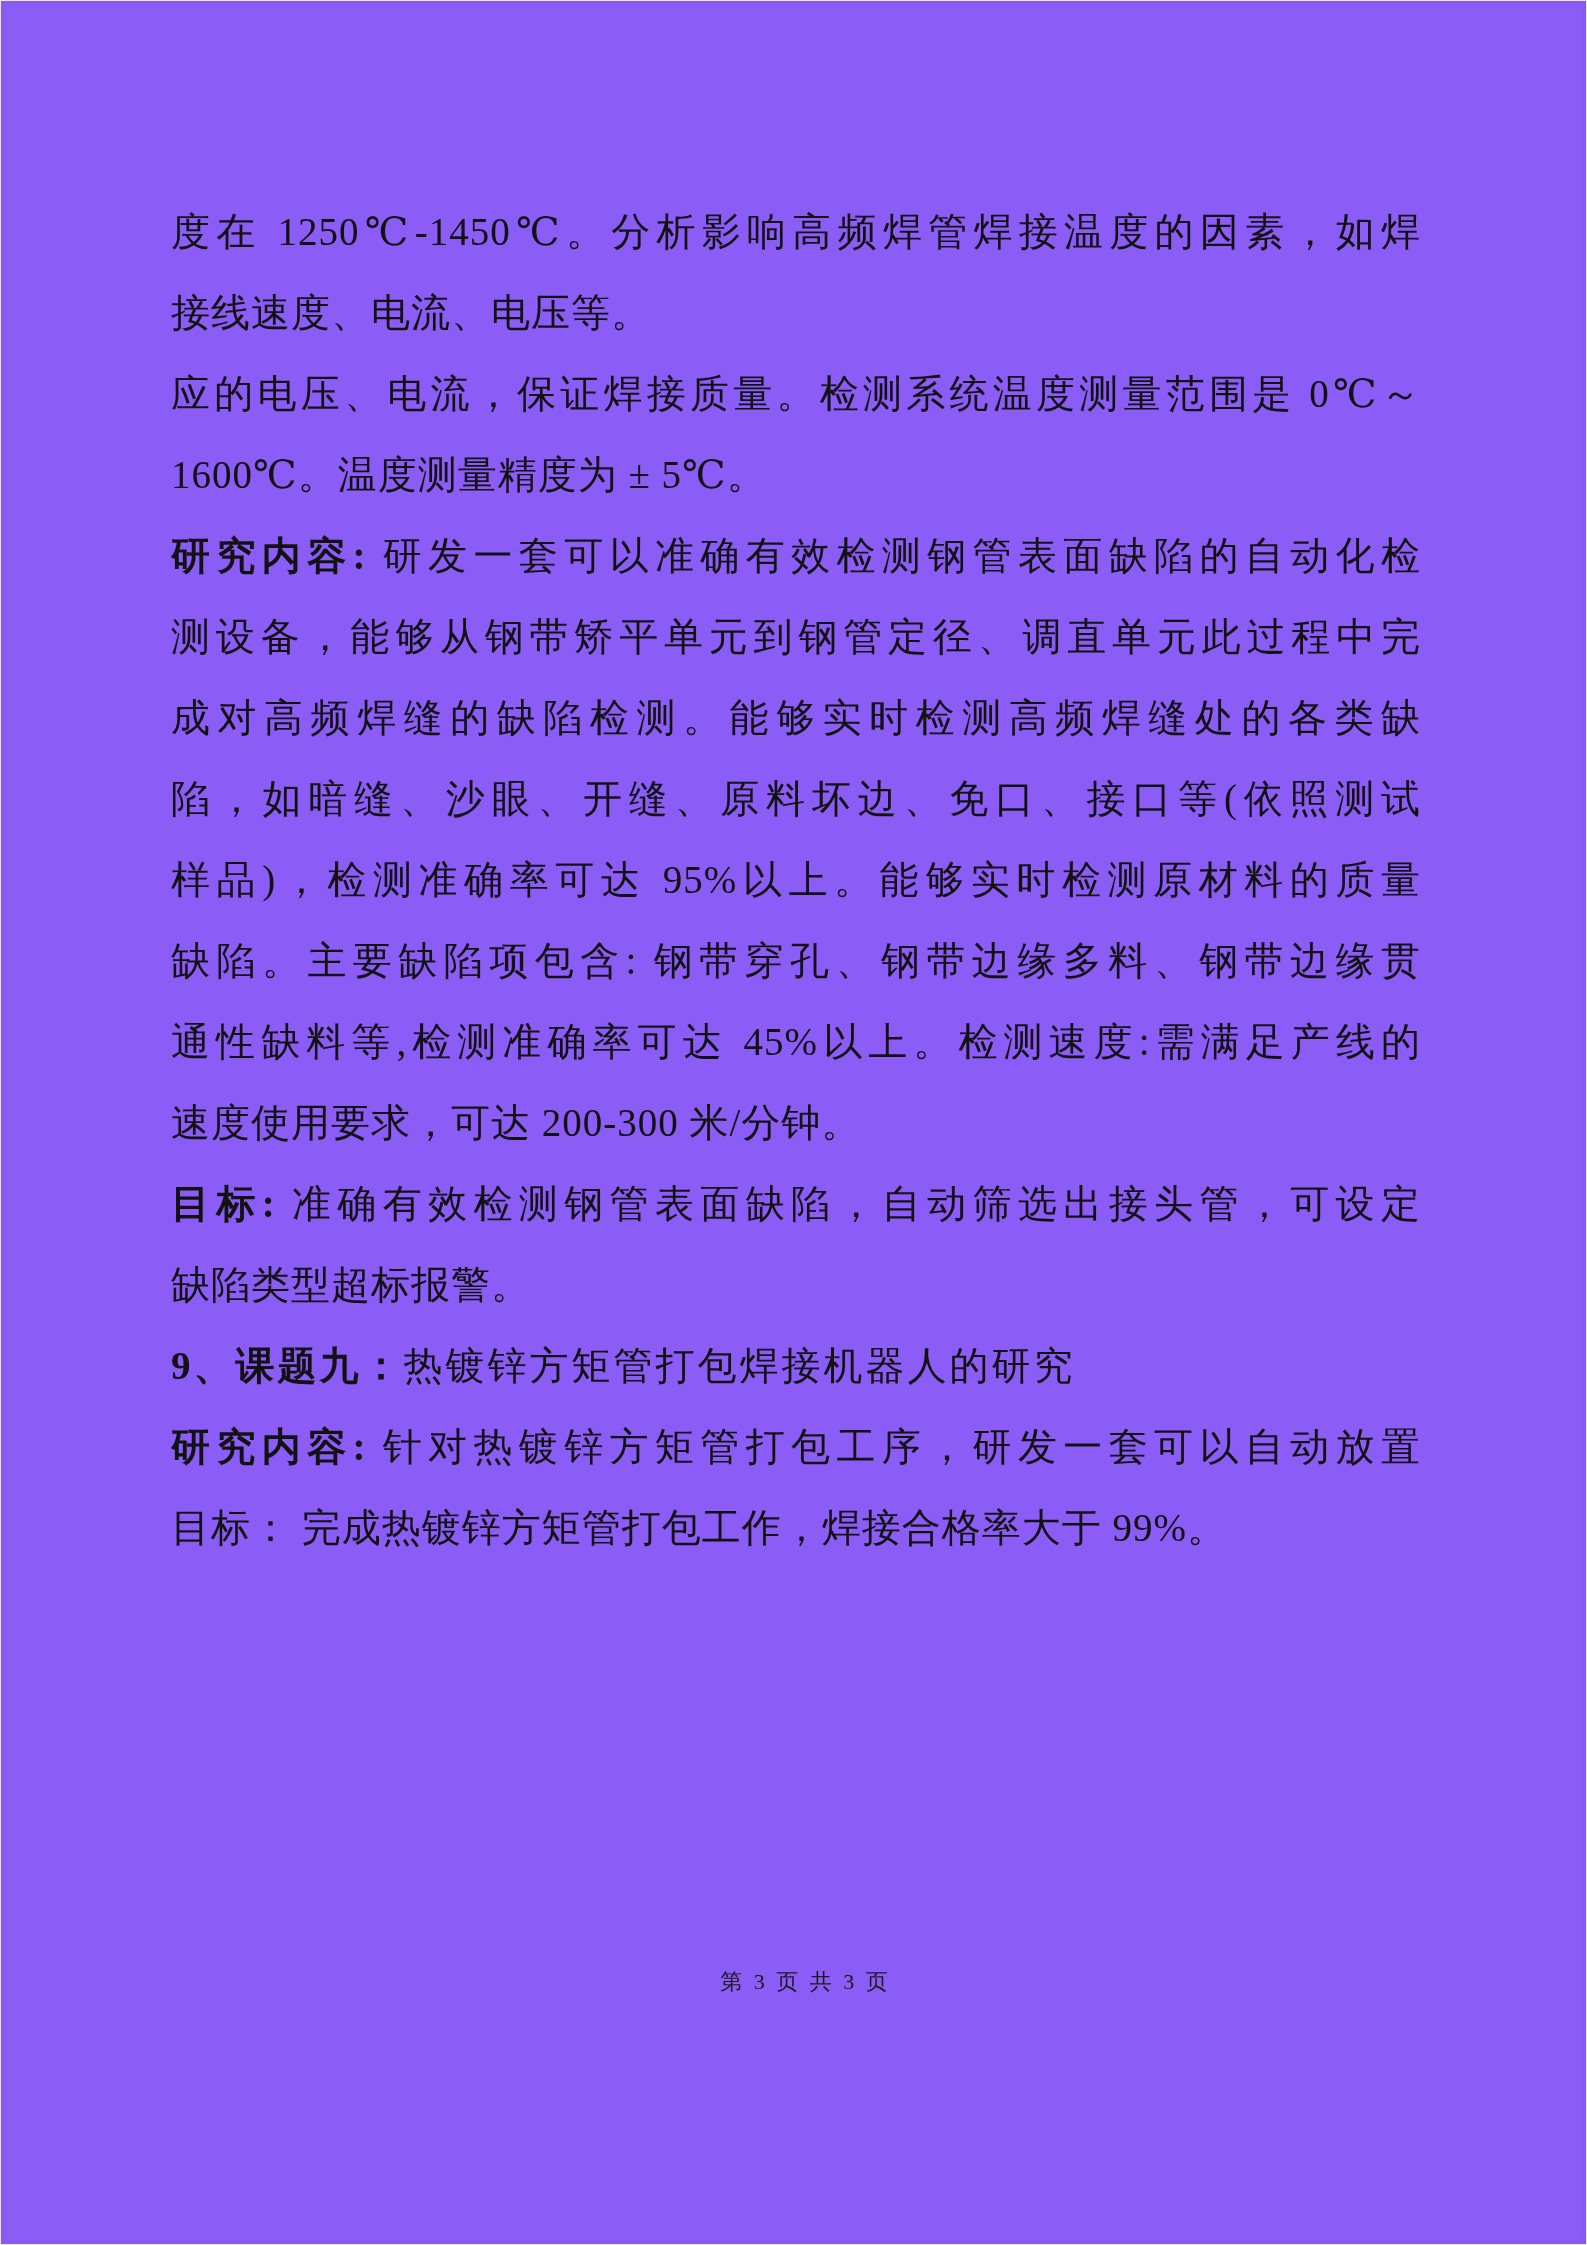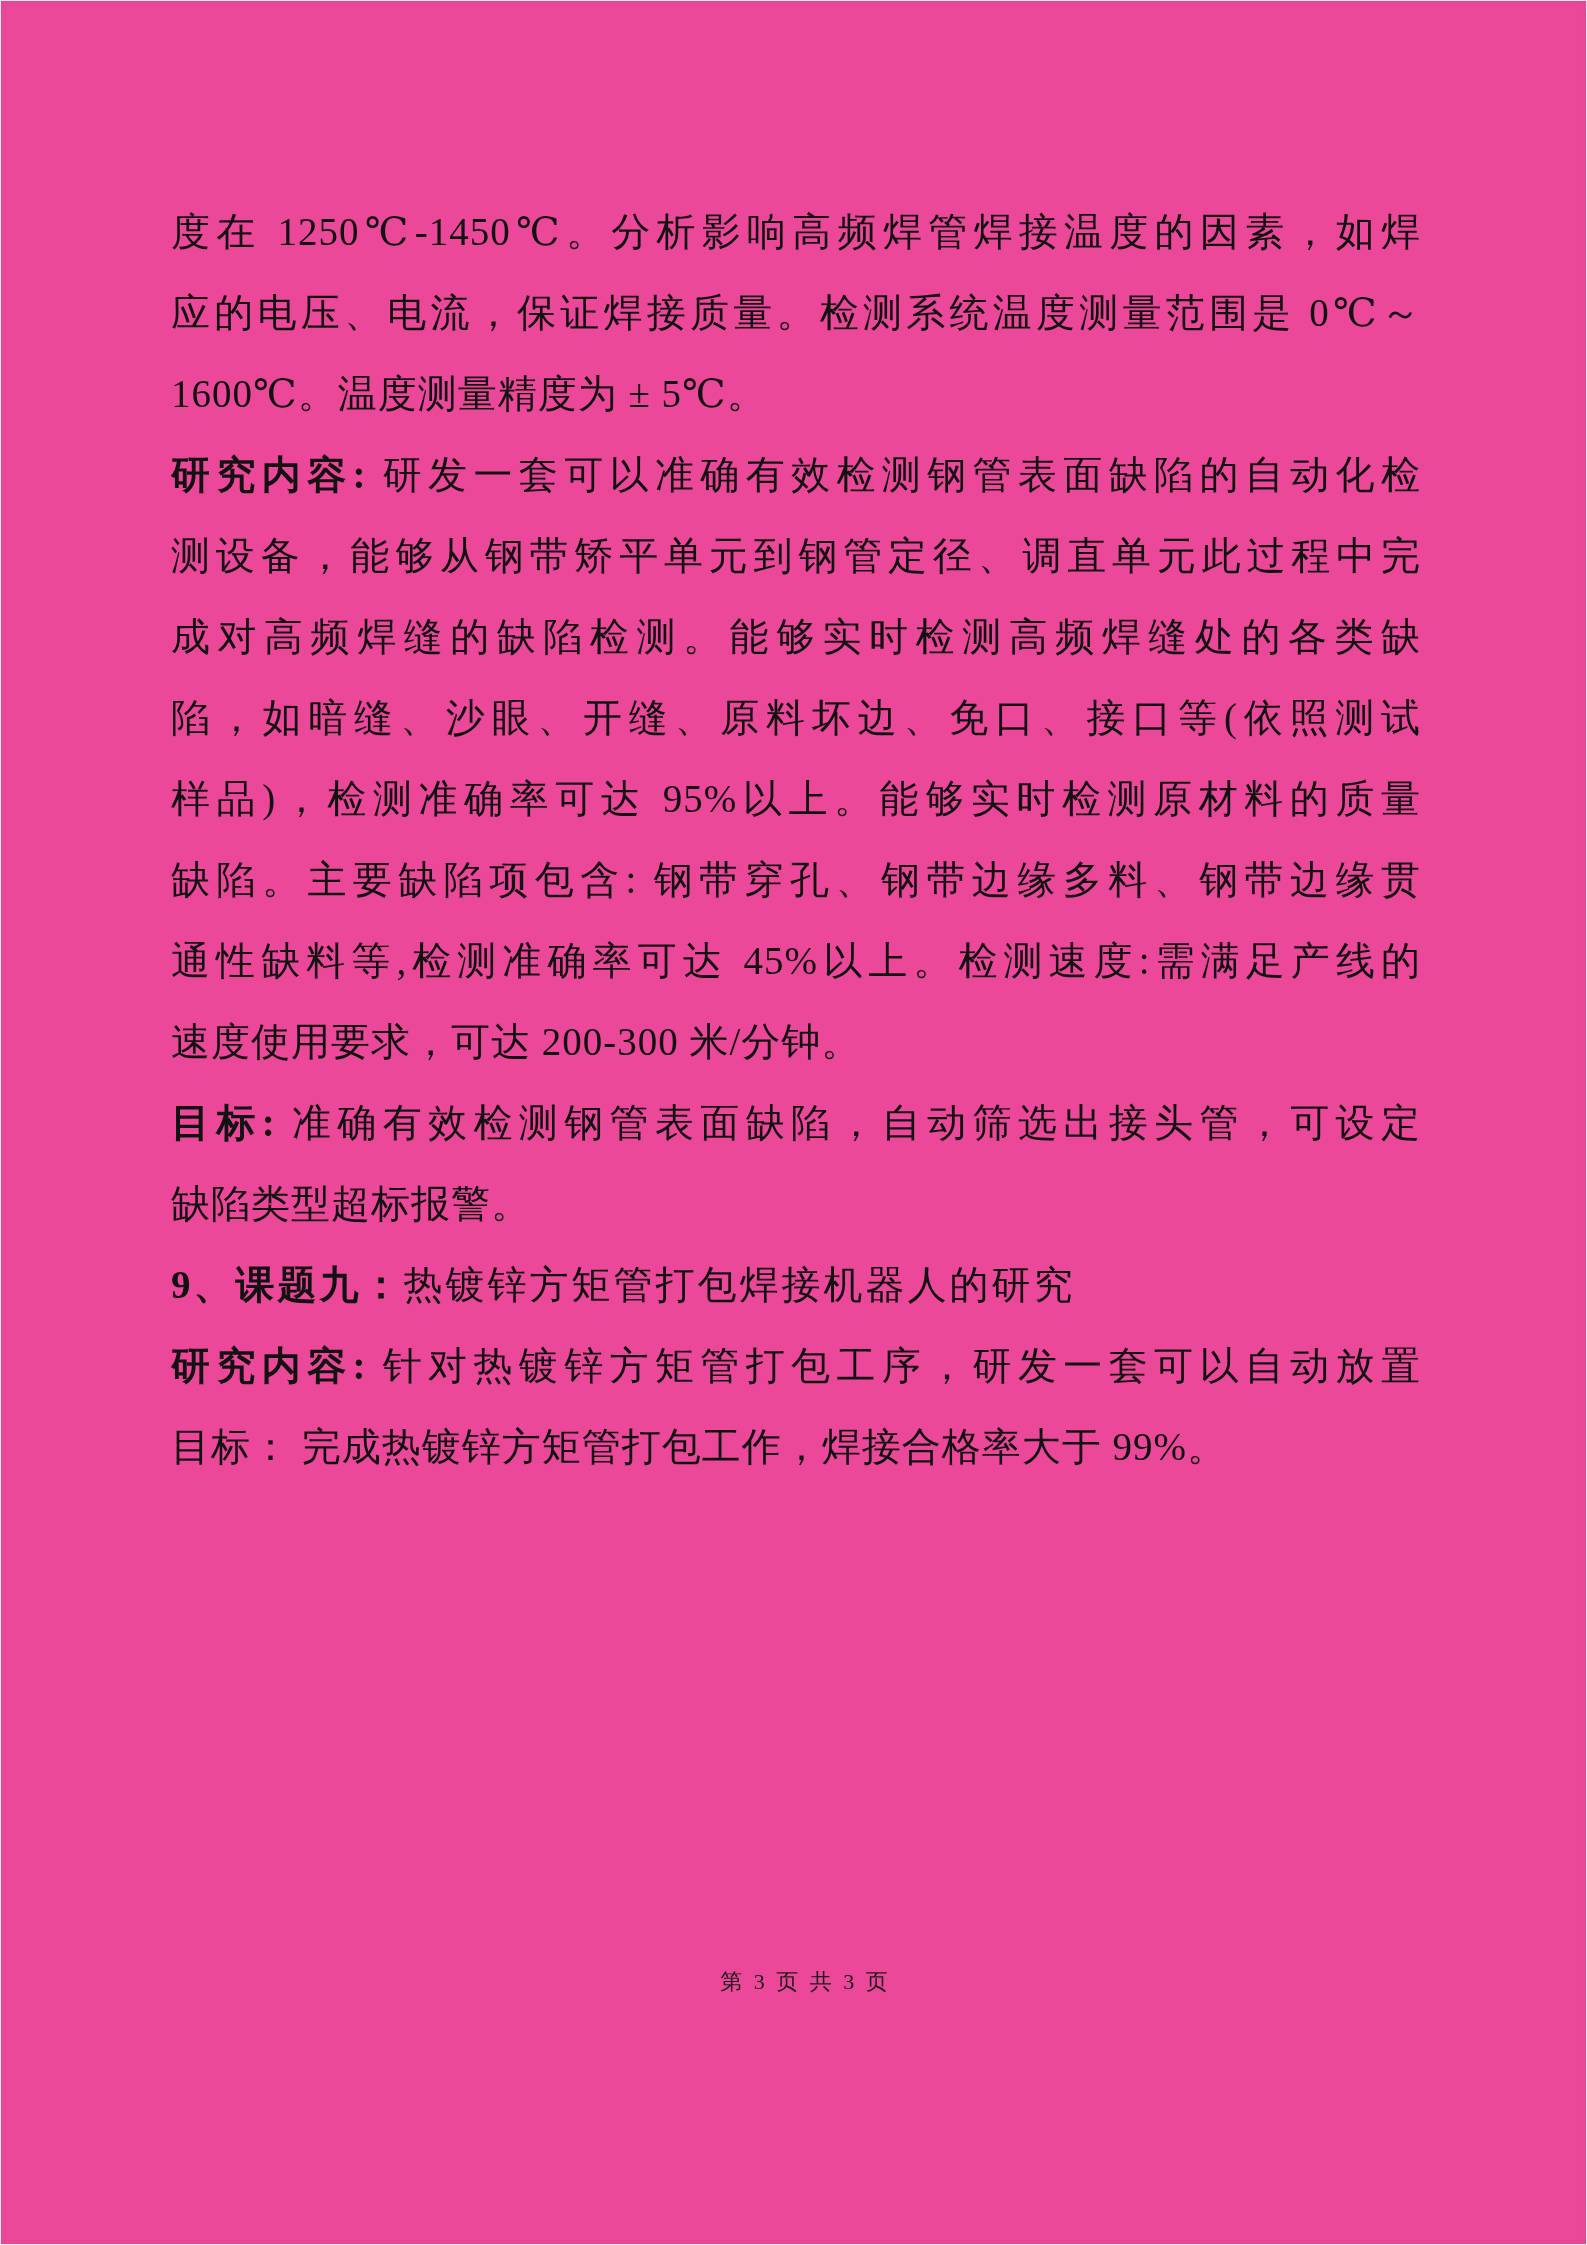--- a/index.html
+++ b/index.html
@@ -4,21 +4,21 @@
 <style>
   html, body {
     margin: 0;
     padding: 0;
     background: #ffffff;
   }
   .page {
     position: relative;
     width: 1587px;
     height: 2245px;
-    background: #ec4899;
+    background: #8b5cf6;
     box-sizing: border-box;
     border: 1px solid #e9e9e9;
     box-shadow: inset 0 0 6px rgba(0,0,0,0.06);
     font-family: "Liberation Serif", "DejaVu Serif", serif;
     color: #121212;
     overflow: hidden;
   }
   .content {
     position: absolute;
     left: 170px;
@@ -56,20 +56,21 @@
     letter-spacing: 3px;
     color: #1a1a1a;
   }
 </style>
 </head>
 <body>
 
 <div class="page">
   <div class="content" id="content">
       <div class="line full"><span class="seg">度在 1250℃-1450℃。分析影响高频焊管焊接温度的因素，如焊</span></div>
+      <div class="line"><span class="seg">接线速度、电流、电压等。</span></div>
       <div class="line full"><span class="seg">应的电压、电流，保证焊接质量。检测系统温度测量范围是 0℃～</span></div>
       <div class="line"><span class="seg">1600℃。温度测量精度为 ± 5℃。</span></div>
       <div class="line full"><span class="seg bold">研究内容:</span><span class="seg"> 研发一套可以准确有效检测钢管表面缺陷的自动化检</span></div>
       <div class="line full"><span class="seg">测设备，能够从钢带矫平单元到钢管定径、调直单元此过程中完</span></div>
       <div class="line full"><span class="seg">成对高频焊缝的缺陷检测。能够实时检测高频焊缝处的各类缺</span></div>
       <div class="line full"><span class="seg">陷，如暗缝、沙眼、开缝、原料坏边、免口、接口等(依照测试</span></div>
       <div class="line full"><span class="seg">样品)，检测准确率可达 95%以上。能够实时检测原材料的质量</span></div>
       <div class="line full"><span class="seg">缺陷。主要缺陷项包含: 钢带穿孔、钢带边缘多料、钢带边缘贯</span></div>
       <div class="line full"><span class="seg">通性缺料等,检测准确率可达 45%以上。检测速度:需满足产线的</span></div>
       <div class="line"><span class="seg">速度使用要求，可达 200-300 米/分钟。</span></div>

